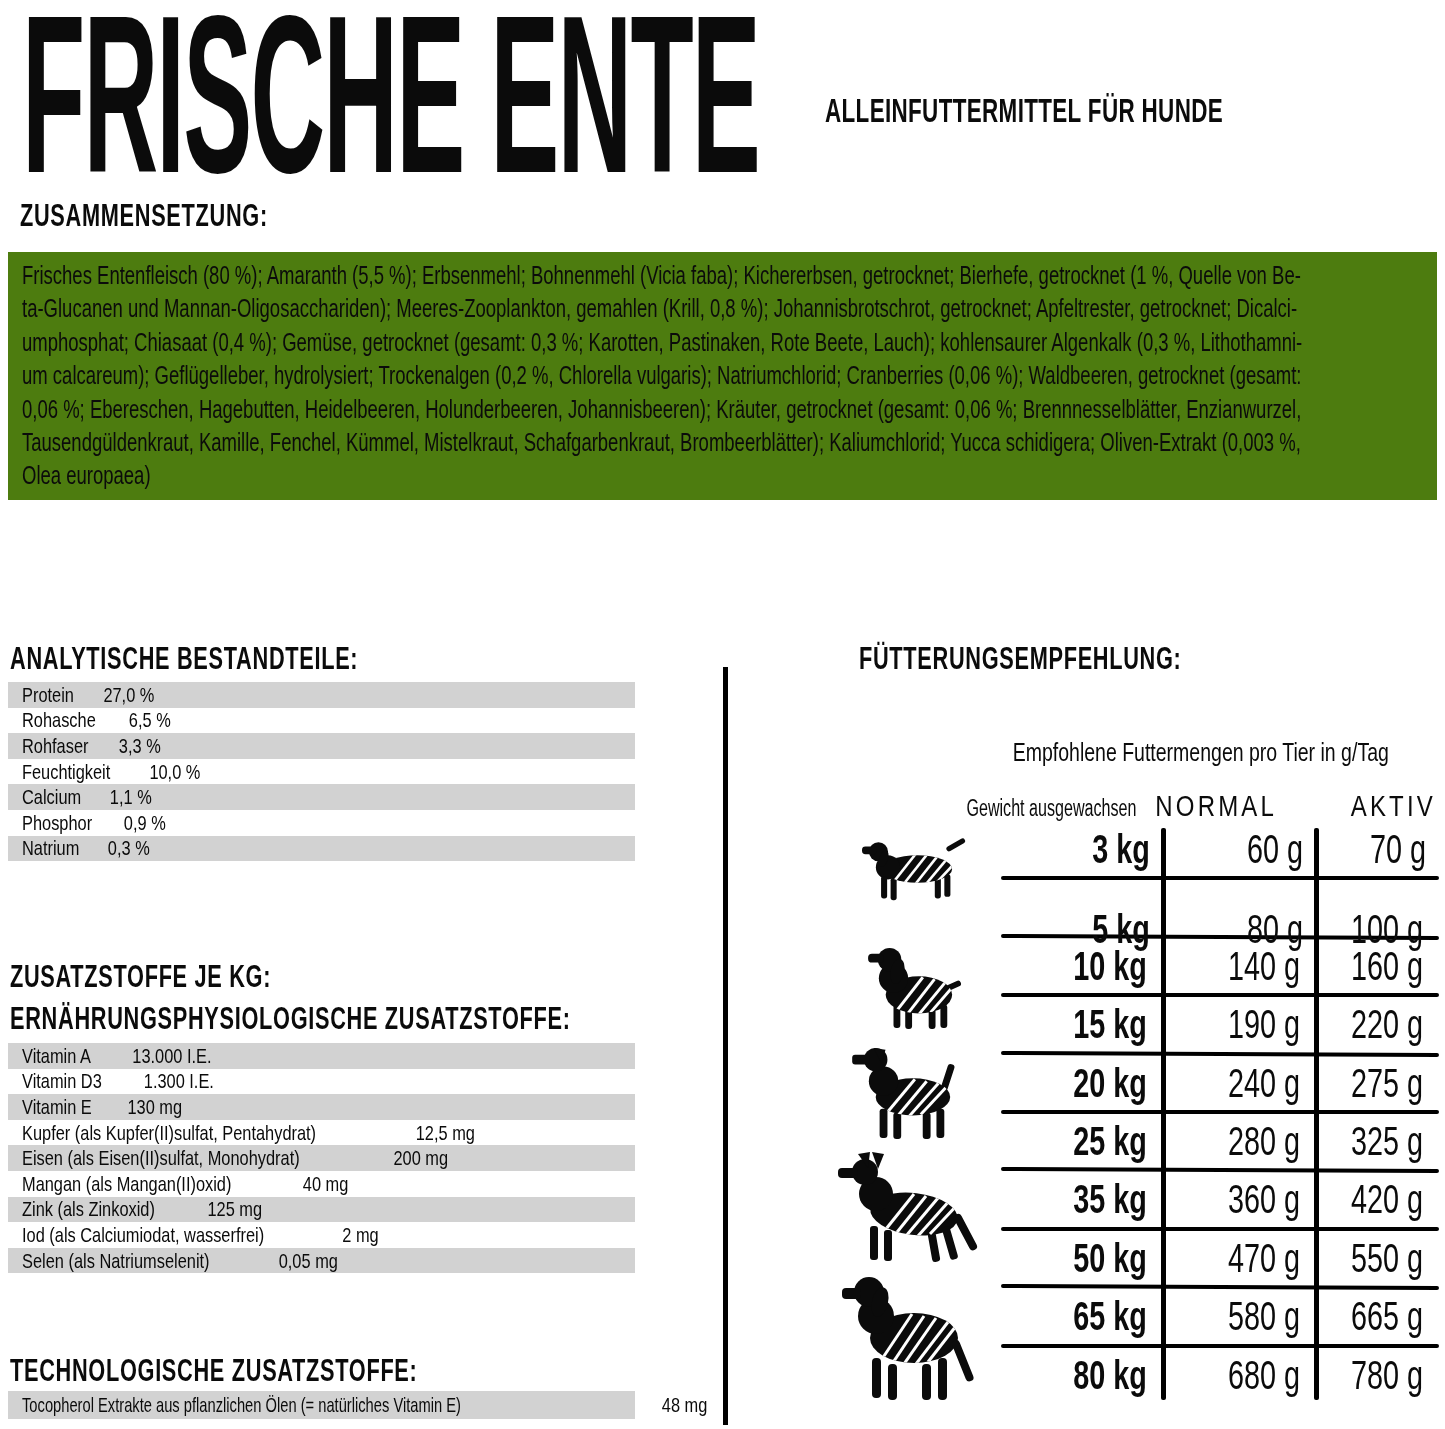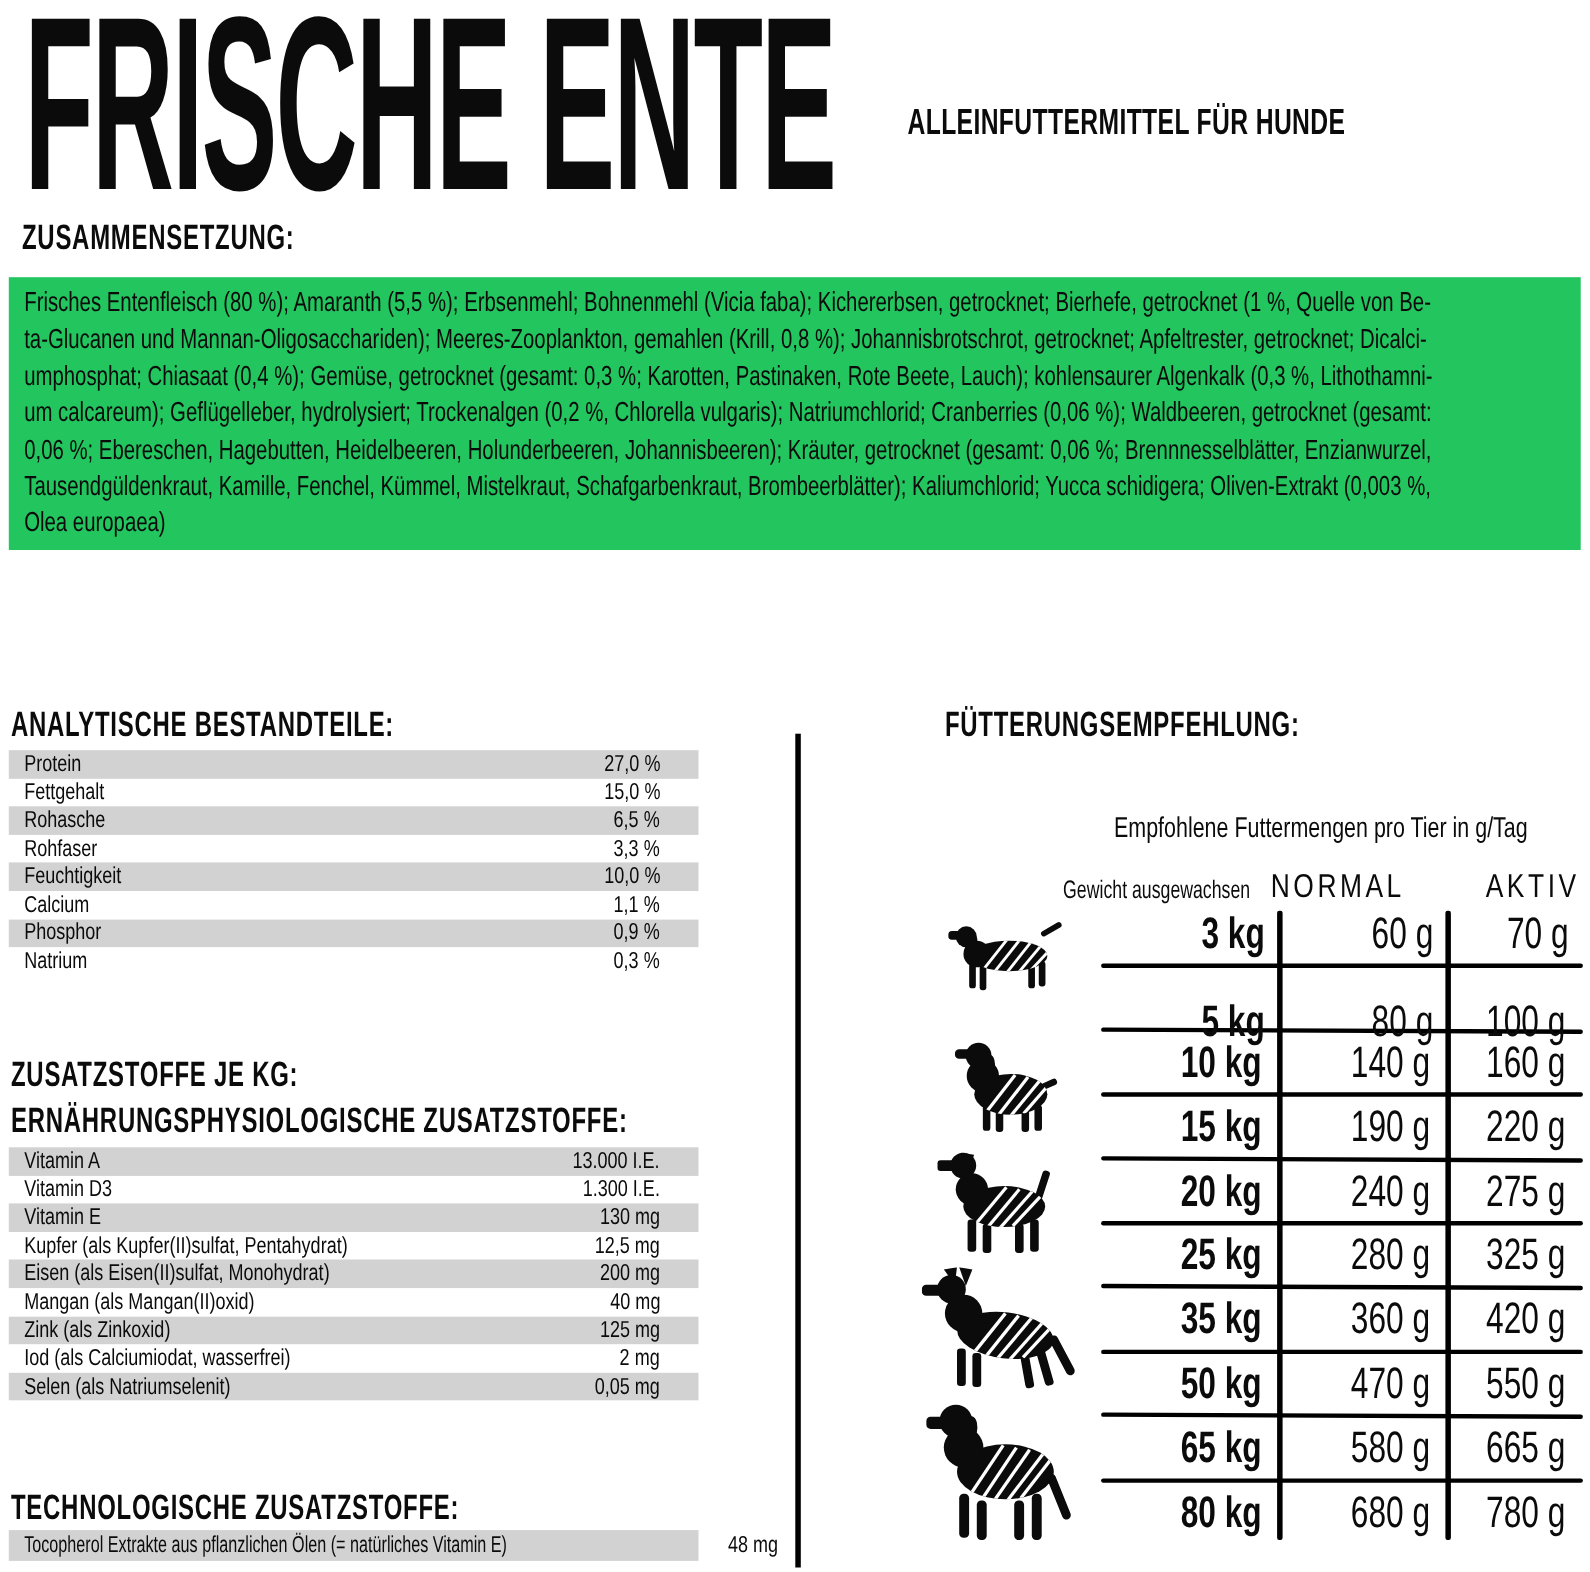--- a/index.html
+++ b/index.html
@@ -18,31 +18,31 @@
     white-space:nowrap; transform:scaleX(0.68); transform-origin:0 0; letter-spacing:0.5px;
   }
   
   .h2 {
     position:absolute; font-size:32px; font-weight:bold; letter-spacing:1px;
     white-space:nowrap; transform:scaleX(0.68); transform-origin:0 0;
   }
   
   .ingredients {
     position:absolute; left:8px; top:252px; width:1429px; height:248px;
-    background:#22c55e;
+    background:#4d7c0f;
   }
   .ingr-inner { position:absolute; left:14px; top:7px; }
   .iline {
     white-space:nowrap; font-size:25px; line-height:33.4px; height:33.4px;
     transform:scaleX(0.74); transform-origin:0 50%;
   }
   
   .table { position:absolute; left:8px; width:627px; }
   .trow {
-    display:flex; justify-content:space-between; align-items:center;
+    display:flex; align-items:center;
     height:25.6px; padding:0 35px 0 14px; font-size:21px;
   }
   .striped .trow:nth-child(odd) { background:#d2d2d2; }
   .gray { background:#d2d2d2; }
   .lbl { display:inline-block; white-space:nowrap; transform:scaleX(0.78); transform-origin:0 50%; }
   .val { display:inline-block; white-space:nowrap; transform:scaleX(0.78); transform-origin:100% 50%; }
   
   .divider { position:absolute; left:723px; top:667px; width:5px; height:758px; background:#000; }
   
   .feed-sub {
@@ -86,24 +86,20 @@
     </div>
   </div>
 
   <div class="h2" style="left:10px; top:640px;">ANALYTISCHE BESTANDTEILE:</div>
   <div class="table striped" style="top:682px;">
     <div class="trow">
         <span class="lbl">Protein</span>
         <span class="val">27,0 %</span>
       </div>
     <div class="trow">
-        <span class="lbl">Fettgehalt</span>
-        <span class="val">15,0 %</span>
-      </div>
-    <div class="trow">
         <span class="lbl">Rohasche</span>
         <span class="val">6,5 %</span>
       </div>
     <div class="trow">
         <span class="lbl">Rohfaser</span>
         <span class="val">3,3 %</span>
       </div>
     <div class="trow">
         <span class="lbl">Feuchtigkeit</span>
         <span class="val">10,0 %</span>

